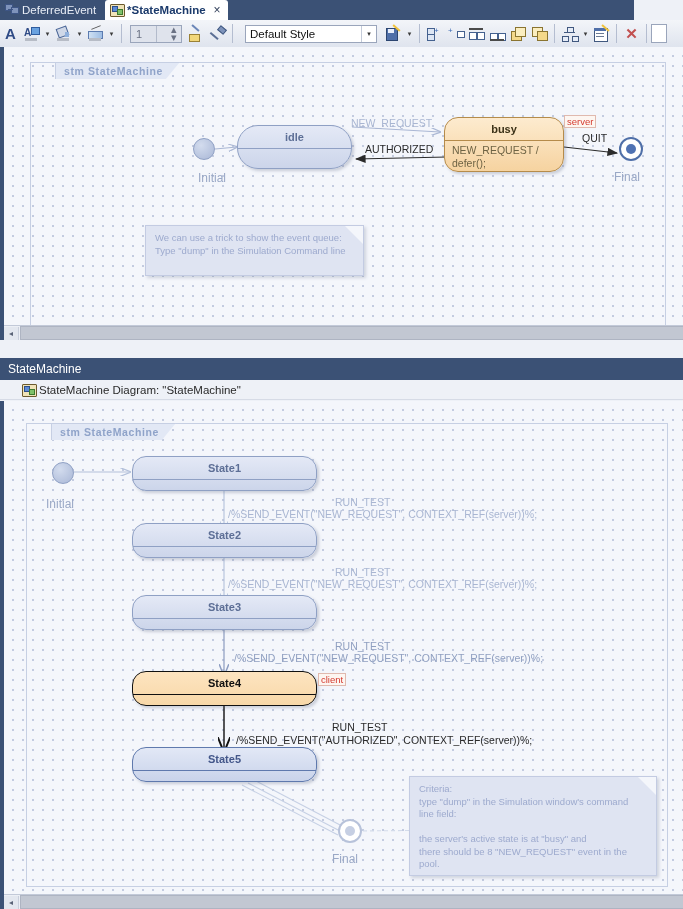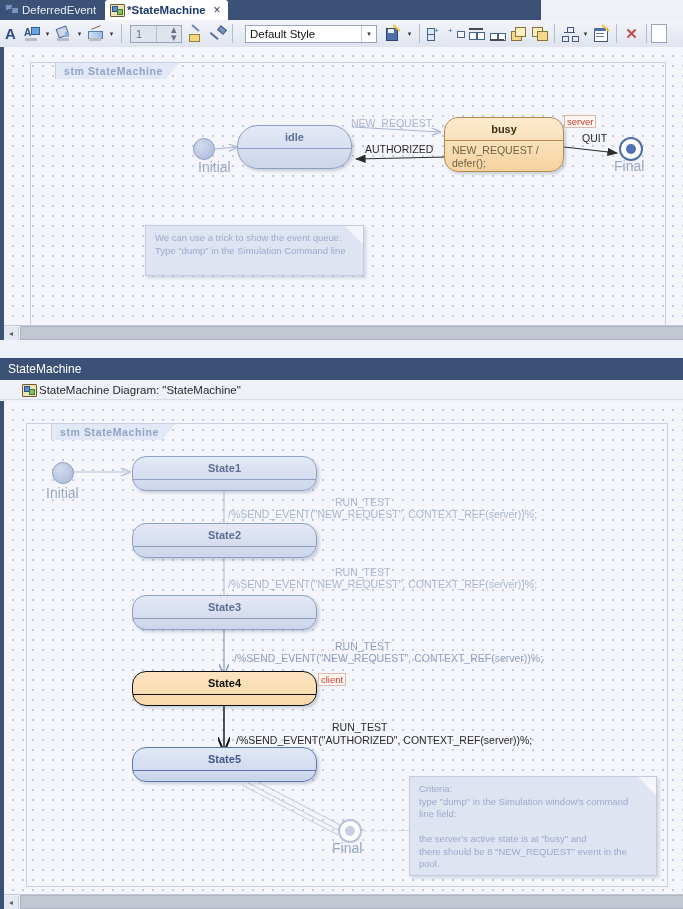--- a/index.html
+++ b/index.html
@@ -7,21 +7,21 @@
     width:683px;height:909px;overflow:hidden;
     font-family:"Liberation Sans", sans-serif;
     font-size:11px;
     background:#eef1f7;
     -webkit-font-smoothing:antialiased;
   }
   .app{position:relative;width:683px;height:909px;}
 
   
   .tabbar{
-    position:absolute;left:0;top:0;width:541px;height:20px;
+    position:absolute;left:0;top:0;width:634px;height:20px;
     background:#3b5175;
     border-bottom:1px solid #2c3e5c;
   }
   .tab{
     position:absolute;top:0;height:20px;
     display:flex;align-items:center;gap:4px;
     padding:0 7px 0 5px;
     font-size:11.5px;
     box-sizing:border-box;
   }
@@ -156,21 +156,21 @@
     border:1px solid #8fa0c4;
   }
   .final{
     position:absolute;width:20px;height:20px;border-radius:50%;
     background:#ffffff;border:2px solid #4f6fa8;
     display:flex;align-items:center;justify-content:center;
   }
   .final i{width:10px;height:10px;border-radius:50%;background:#4f72b3;display:block;}
   .final.pale{border-color:#b7c2da;}
   .final.pale i{background:#c6cfe3;}
-  .ps-lbl{position:absolute;font-size:14px;color:#9aa8c6;}
+  .ps-lbl{position:absolute;font-size:12px;color:#9aa8c6;margin-top:12px;}
 
   
   .tlabel{position:absolute;font-size:10.5px;white-space:nowrap;}
   .tl-pale{color:#a9b6d2;}
   .tl-dark{color:#2b2b2b;}
   .tl-mid{color:#8f9fc0;}
   .tag{
     position:absolute;font-size:9.5px;color:#d43a2f;
     background:#fdf6f1;border:1px solid #e0b9ae;padding:0 2px;line-height:11px;
   }

